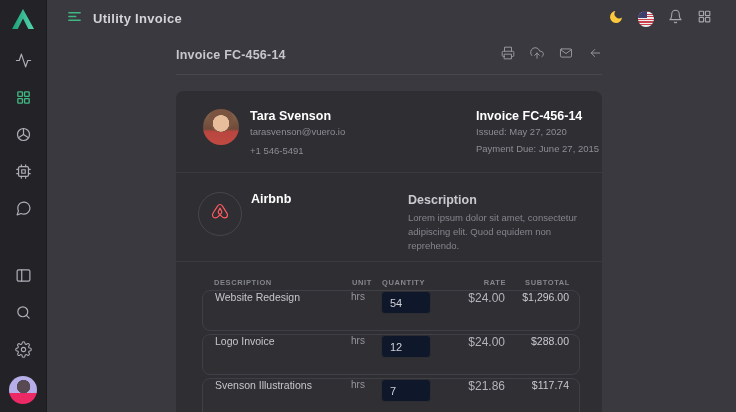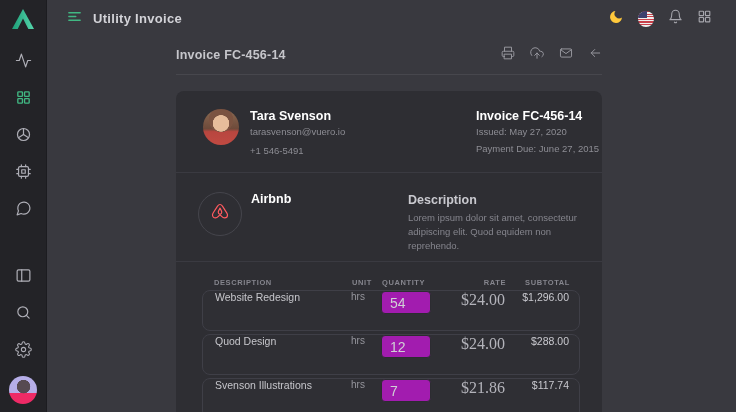--- a/index.html
+++ b/index.html
@@ -82,24 +82,24 @@
   .col-desc { flex:1; text-align:left; }
   .col-unit { width:30px; }
   .col-qty  { width:66px; }
   .col-rate { width:58px; text-align:right; }
   .col-sub  { width:64px; text-align:right; }
   .trow { height:41px; border:1px solid #3f3f47; border-radius:8px; display:flex; 
     padding:0 10px 0 12px; margin-top:3px; background:#2f2f34; }
   .trow:first-of-type { margin-top:8px; }
   .cell-desc { font-size:10.5px; color:#c6c6cb; }
   .cell-unit { font-size:10px; color:#96969d; }
-  .qty-input { width:50px; height:23px; background:#a21caf; border:1px solid #2c2c31; border-radius:4px;
-    color:#d0d0d5; font-size:14px; padding:0 0 0 8px; outline:none;
+  .qty-input { width:50px; height:23px; background:#0f172a; border:1px solid #2c2c31; border-radius:4px;
+    color:#d0d0d5; font-size:11px; padding:0 0 0 8px; outline:none;
     font-family:"Liberation Sans", sans-serif; }
-  .cell-rate { font-size:16px; color:#b3b3ba;font-family:Liberation Serif, serif; }
+  .cell-rate { font-size:12px; color:#b3b3ba; }
   .cell-sub { font-size:10.5px; color:#c9c9cf; }
 </style>
 </head>
 <body>
 
 <div class="app">
 
   <aside class="sidebar">
     <div class="side-logo">
       <span>
@@ -332,21 +332,21 @@
               <span class="col-desc cell-desc">Website Redesign</span>
               <span class="col-unit cell-unit">hrs</span>
               <span class="col-qty">
                 <input class="qty-input" type="text" value="54" style="">
               </span>
               <span class="col-rate cell-rate">$24.00</span>
               <span class="col-sub cell-sub">$1,296.00</span>
             </div>
 
             <div class="trow">
-              <span class="col-desc cell-desc">Quod Design</span>
+              <span class="col-desc cell-desc">Logo Invoice</span>
               <span class="col-unit cell-unit">hrs</span>
               <span class="col-qty">
                 <input class="qty-input" type="text" value="12" style="">
               </span>
               <span class="col-rate cell-rate">$24.00</span>
               <span class="col-sub cell-sub">$288.00</span>
             </div>
 
             <div class="trow">
               <span class="col-desc cell-desc">Svenson Illustrations</span>

